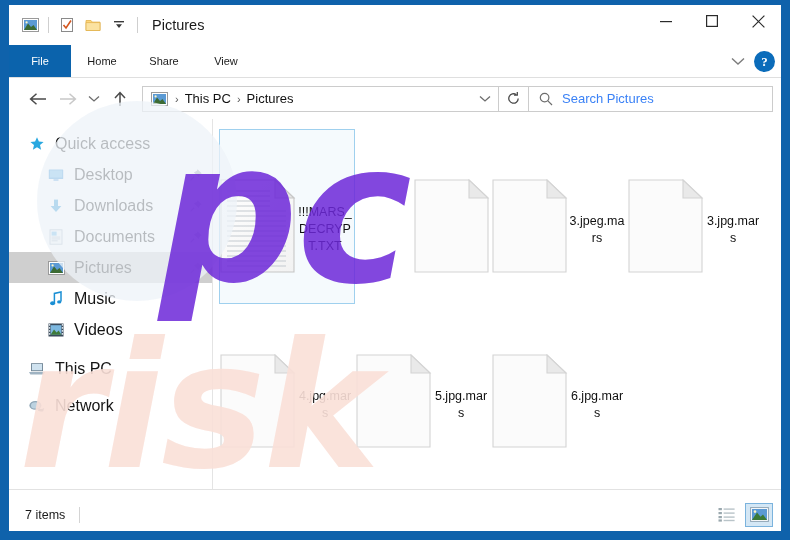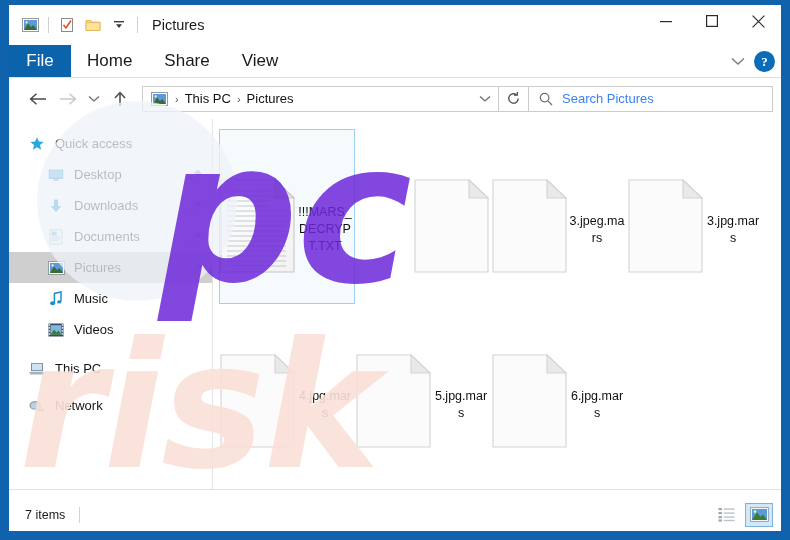--- a/index.html
+++ b/index.html
@@ -69,21 +69,21 @@
     height: 33px;
     display: flex;
     align-items: stretch;
     flex: 0 0 auto;
     border-bottom: 1px solid #dfdfdf;
     position: relative;
     background: #fff;
   }
   .tab {
     display: flex; align-items: center; justify-content: center;
-    font-size: 17px;
+    font-size: 11px;
     color: #1a1a1a;
     padding: 12px 16px;
     min-width: 62px;
   }
   .tab.file {
     background: #0b63ac;
     color: #ffffff;
     min-width: 62px;
   }
   .ribbon-right {
@@ -204,21 +204,21 @@
     padding-right: 8px;
     position: relative;
   }
   .navitem.selected { background: #cfcfcf; }
   .navitem .ico {
     width: 20px; height: 20px;
     display: flex; align-items: center; justify-content: center;
     flex: 0 0 20px;
   }
   .navitem .lbl {
-    font-size: 13px;
+    font-size: 16px;
     color: #151515;
     margin-left: 8px;
     white-space: nowrap;
   }
   .navitem .pin {
     margin-left: auto;
     width: 16px; height: 16px;
     display: flex; align-items: center; justify-content: center;
   }
   .ind-0 { padding-left: 18px; }

